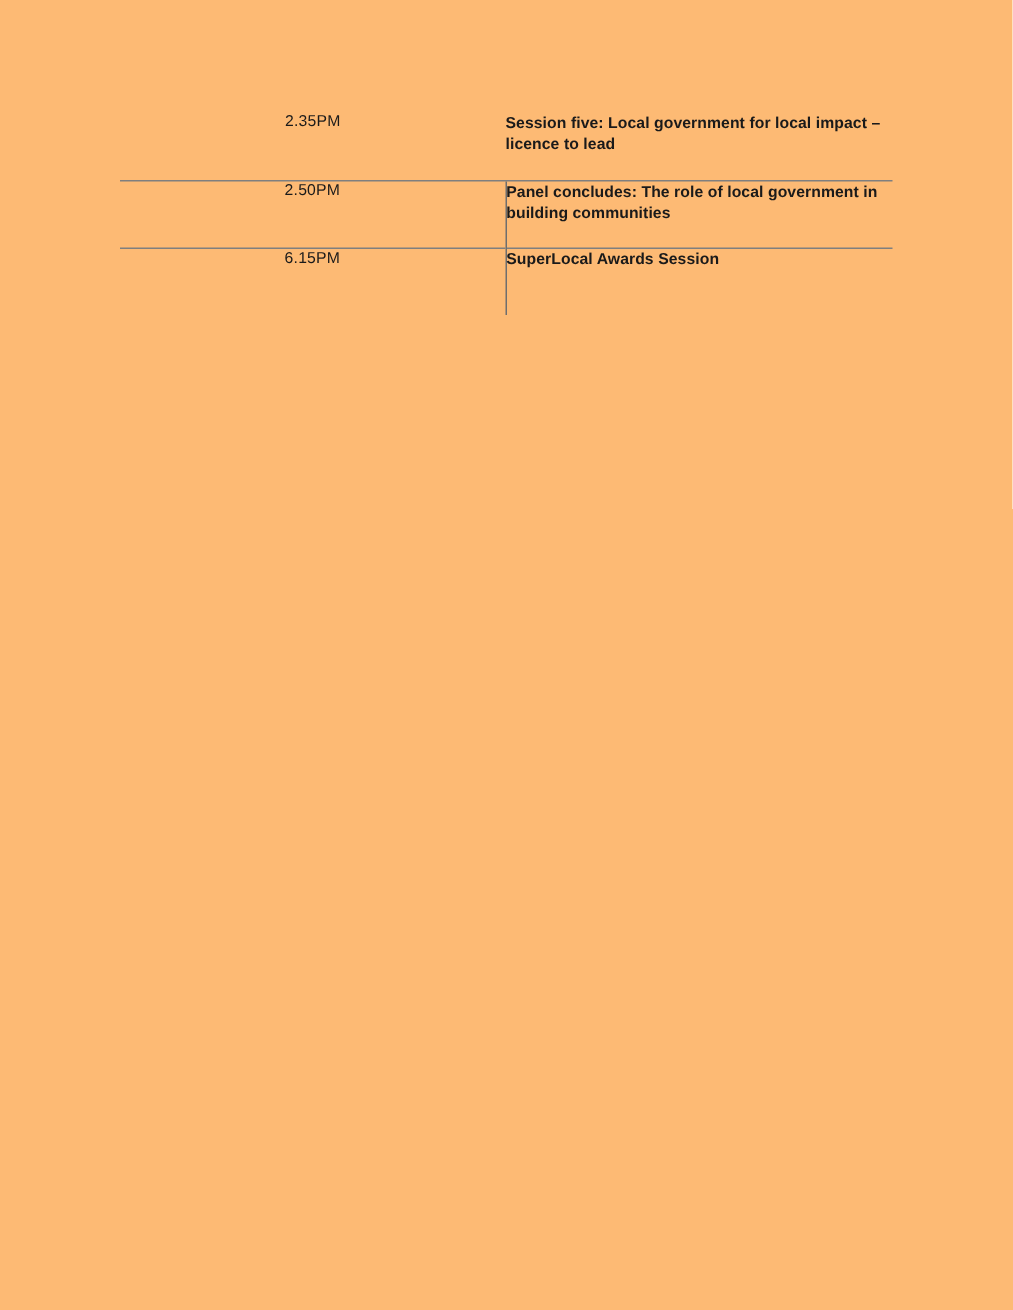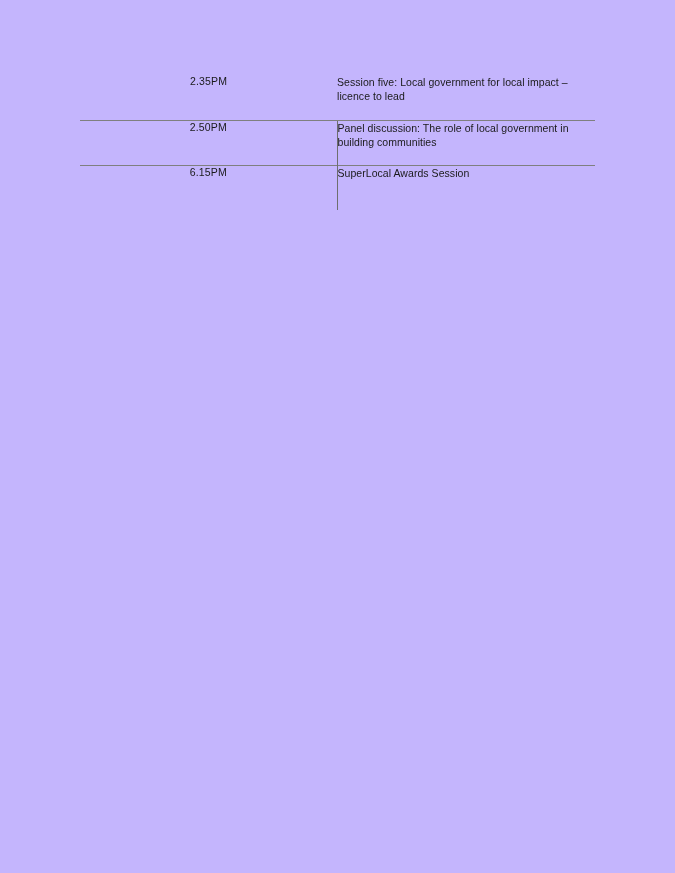--- a/index.html
+++ b/index.html
@@ -14,21 +14,21 @@
     font-family: "Liberation Sans", sans-serif;
     -webkit-font-smoothing: antialiased;
   }
 
   #page {
     position: absolute;
     left: 0;
     top: 0;
     width: 675px;
     height: 873px;
-    background: #c4b5fd;
+    background: #fdba74;
     overflow: hidden;
   }
 
   
   #agenda-table {
     position: absolute;
     left: 80px;
     top: 75px;
     width: 515px;
     border-collapse: collapse;
@@ -73,41 +73,42 @@
   }
 
   
   #agenda-table tr + tr td.desc-cell {
     border-left: 1.1px solid #6e6e6e;
   }
 
   .desc-text {
     display: block;
     white-space: normal;
+    font-weight: bold;
   }
 </style>
 </head>
 <body>
 
 <div id="page">
 
   <table id="agenda-table">
     <tbody>
 
       <tr>
         <td class="time-cell">2.35PM</td>
         <td class="desc-cell">
           <span class="desc-text">Session five: Local government for local impact – licence to lead</span>
         </td>
       </tr>
 
       <tr>
         <td class="time-cell">2.50PM</td>
         <td class="desc-cell">
-          <span class="desc-text">Panel discussion: The role of local government in building communities</span>
+          <span class="desc-text">Panel concludes: The role of local government in building communities</span>
         </td>
       </tr>
 
 
 
 
       <tr>
         <td class="time-cell">6.15PM</td>
         <td class="desc-cell">
           <span class="desc-text">SuperLocal Awards Session</span>

